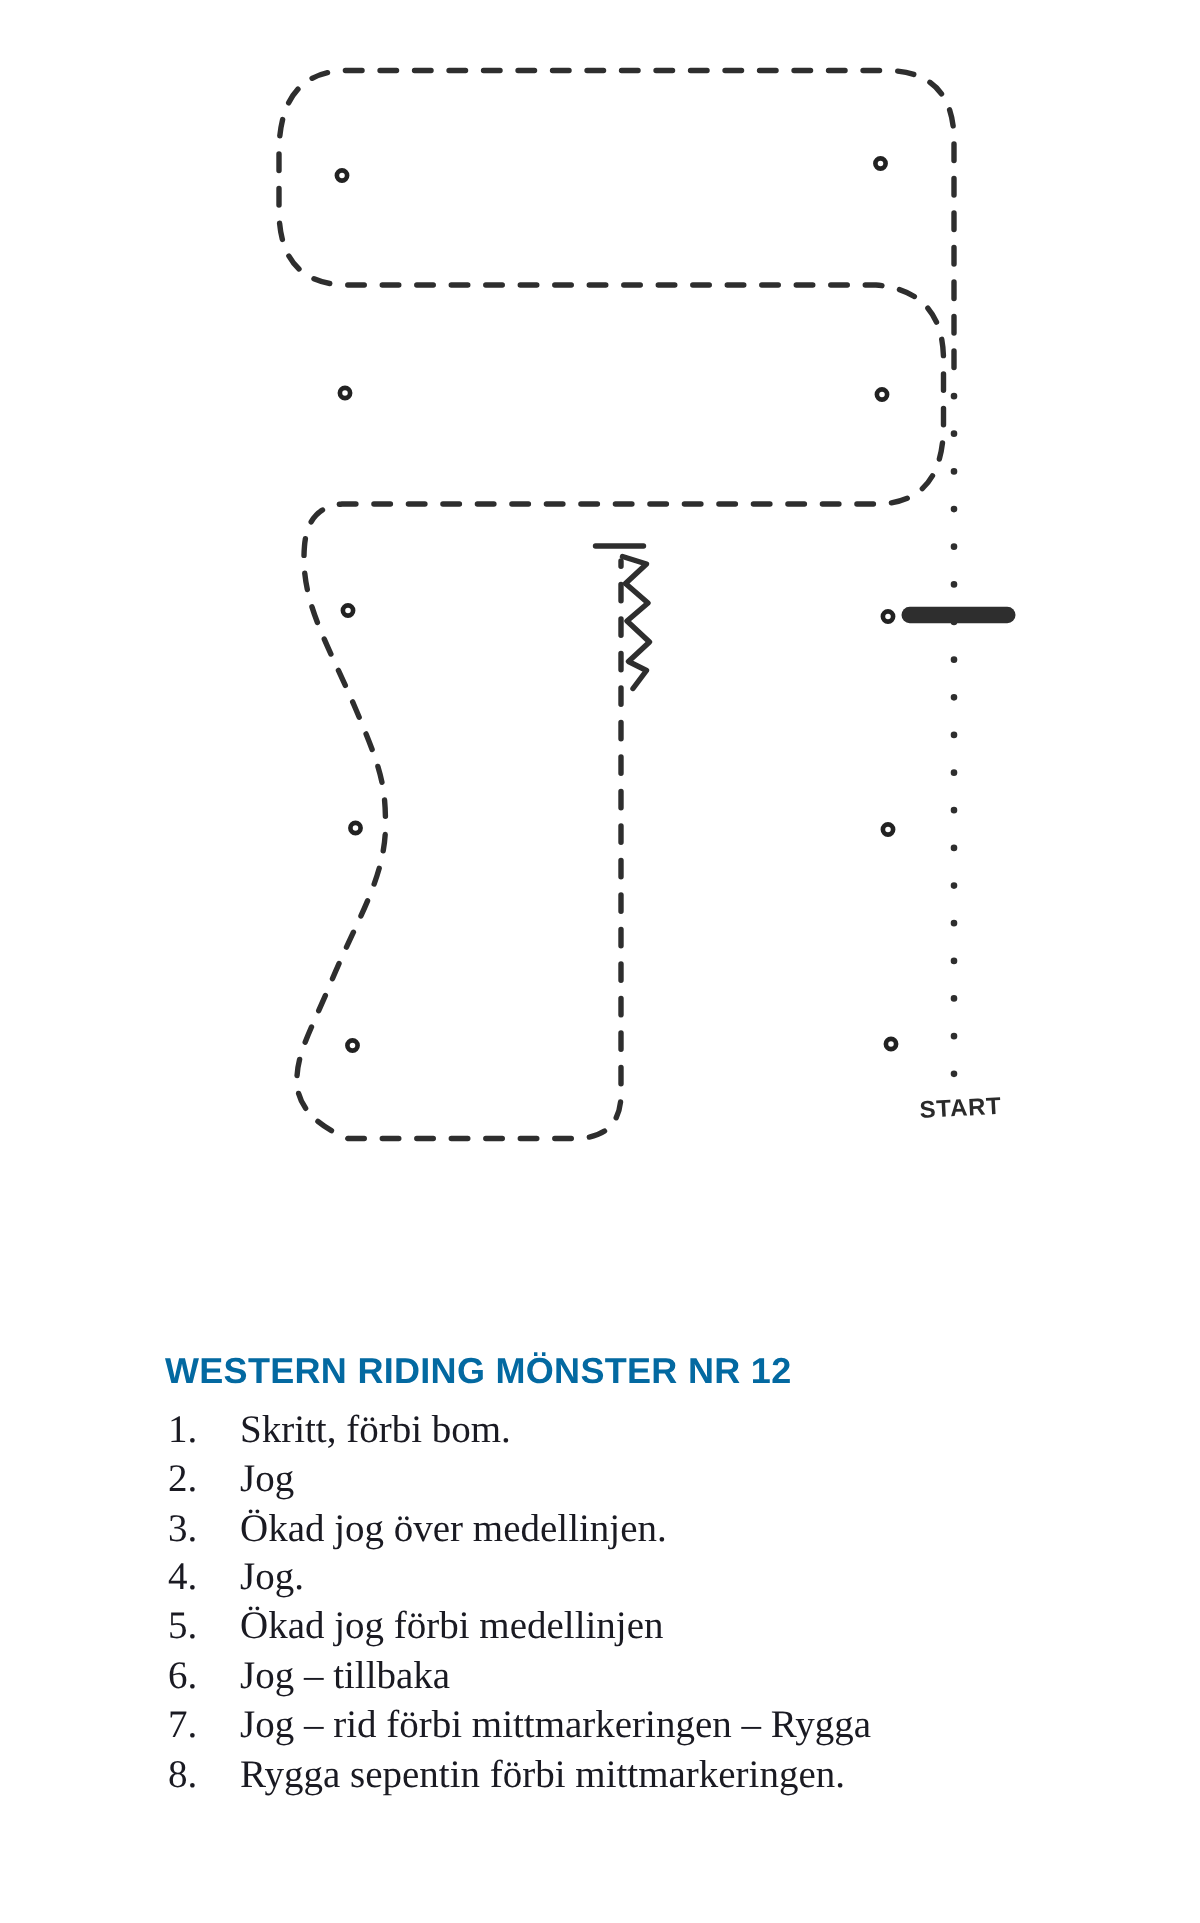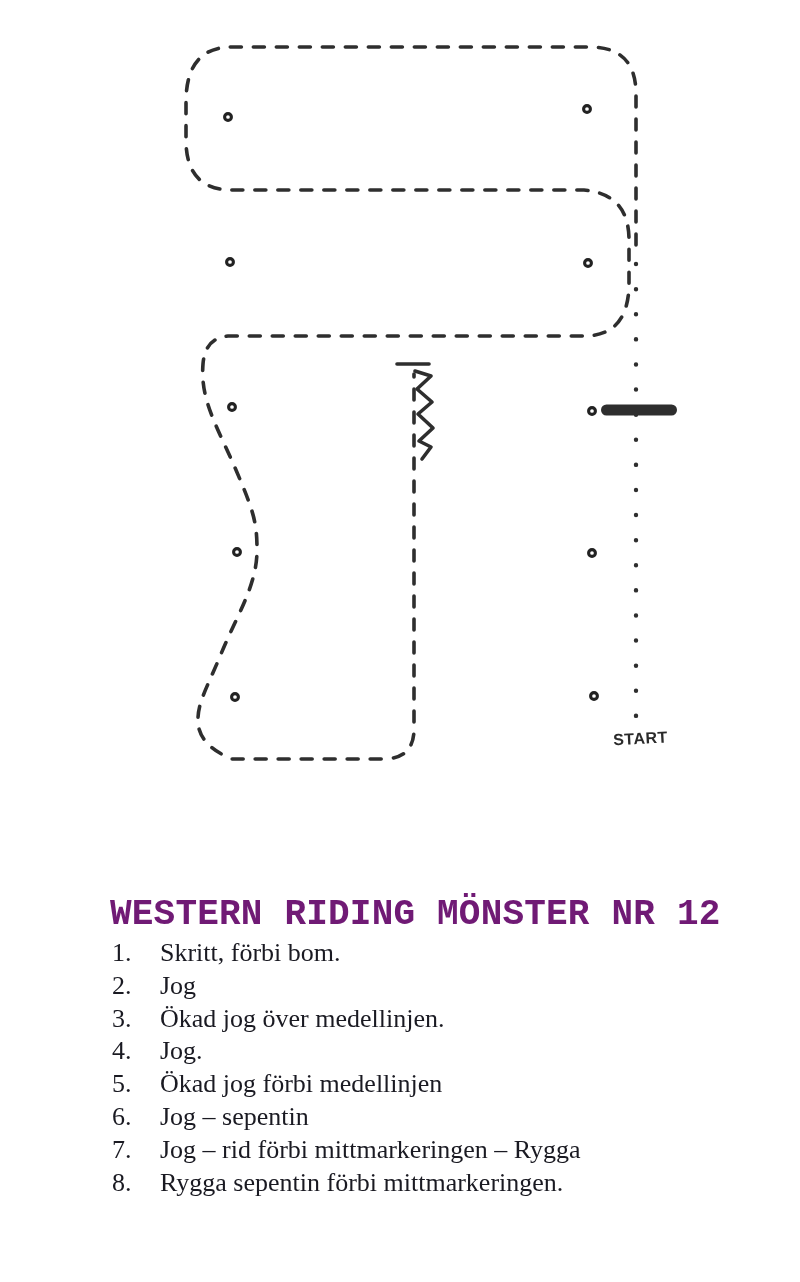--- a/index.html
+++ b/index.html
@@ -55,26 +55,26 @@
   }
   
   .content {
     position: absolute;
     left: 110px;
     top: 898px;
     width: 640px;
     color: #16161d;
   }
   .title {
-    font-family: Liberation Mono, monospace;
+    font-family: Liberation Sans, sans-serif;
     font-weight: 700;
-    font-size: 36px;
+    font-size: 24px;
     line-height: 34px;
     letter-spacing: 0.2px;
-    color: #701a75;
+    color: #0369a1;
     white-space: nowrap;
   }
   .list {
     margin-top: 5px;
     font-family: "Liberation Serif", serif;
     font-size: 26px;
     line-height: 32.8px;
     color: #1a1a22;
   }
   .item { display: flex; }
@@ -157,21 +157,21 @@
         <div class="item">
           <span class="num">4.</span>
           <span class="txt">Jog.</span>
         </div>
         <div class="item">
           <span class="num">5.</span>
           <span class="txt">Ökad jog förbi medellinjen</span>
         </div>
         <div class="item">
           <span class="num">6.</span>
-          <span class="txt">Jog – sepentin</span>
+          <span class="txt">Jog – tillbaka</span>
         </div>
         <div class="item">
           <span class="num">7.</span>
           <span class="txt">Jog – rid förbi mittmarkeringen – Rygga</span>
         </div>
         <div class="item">
           <span class="num">8.</span>
           <span class="txt">Rygga sepentin förbi mittmarkeringen.</span>
         </div>
       </div>

